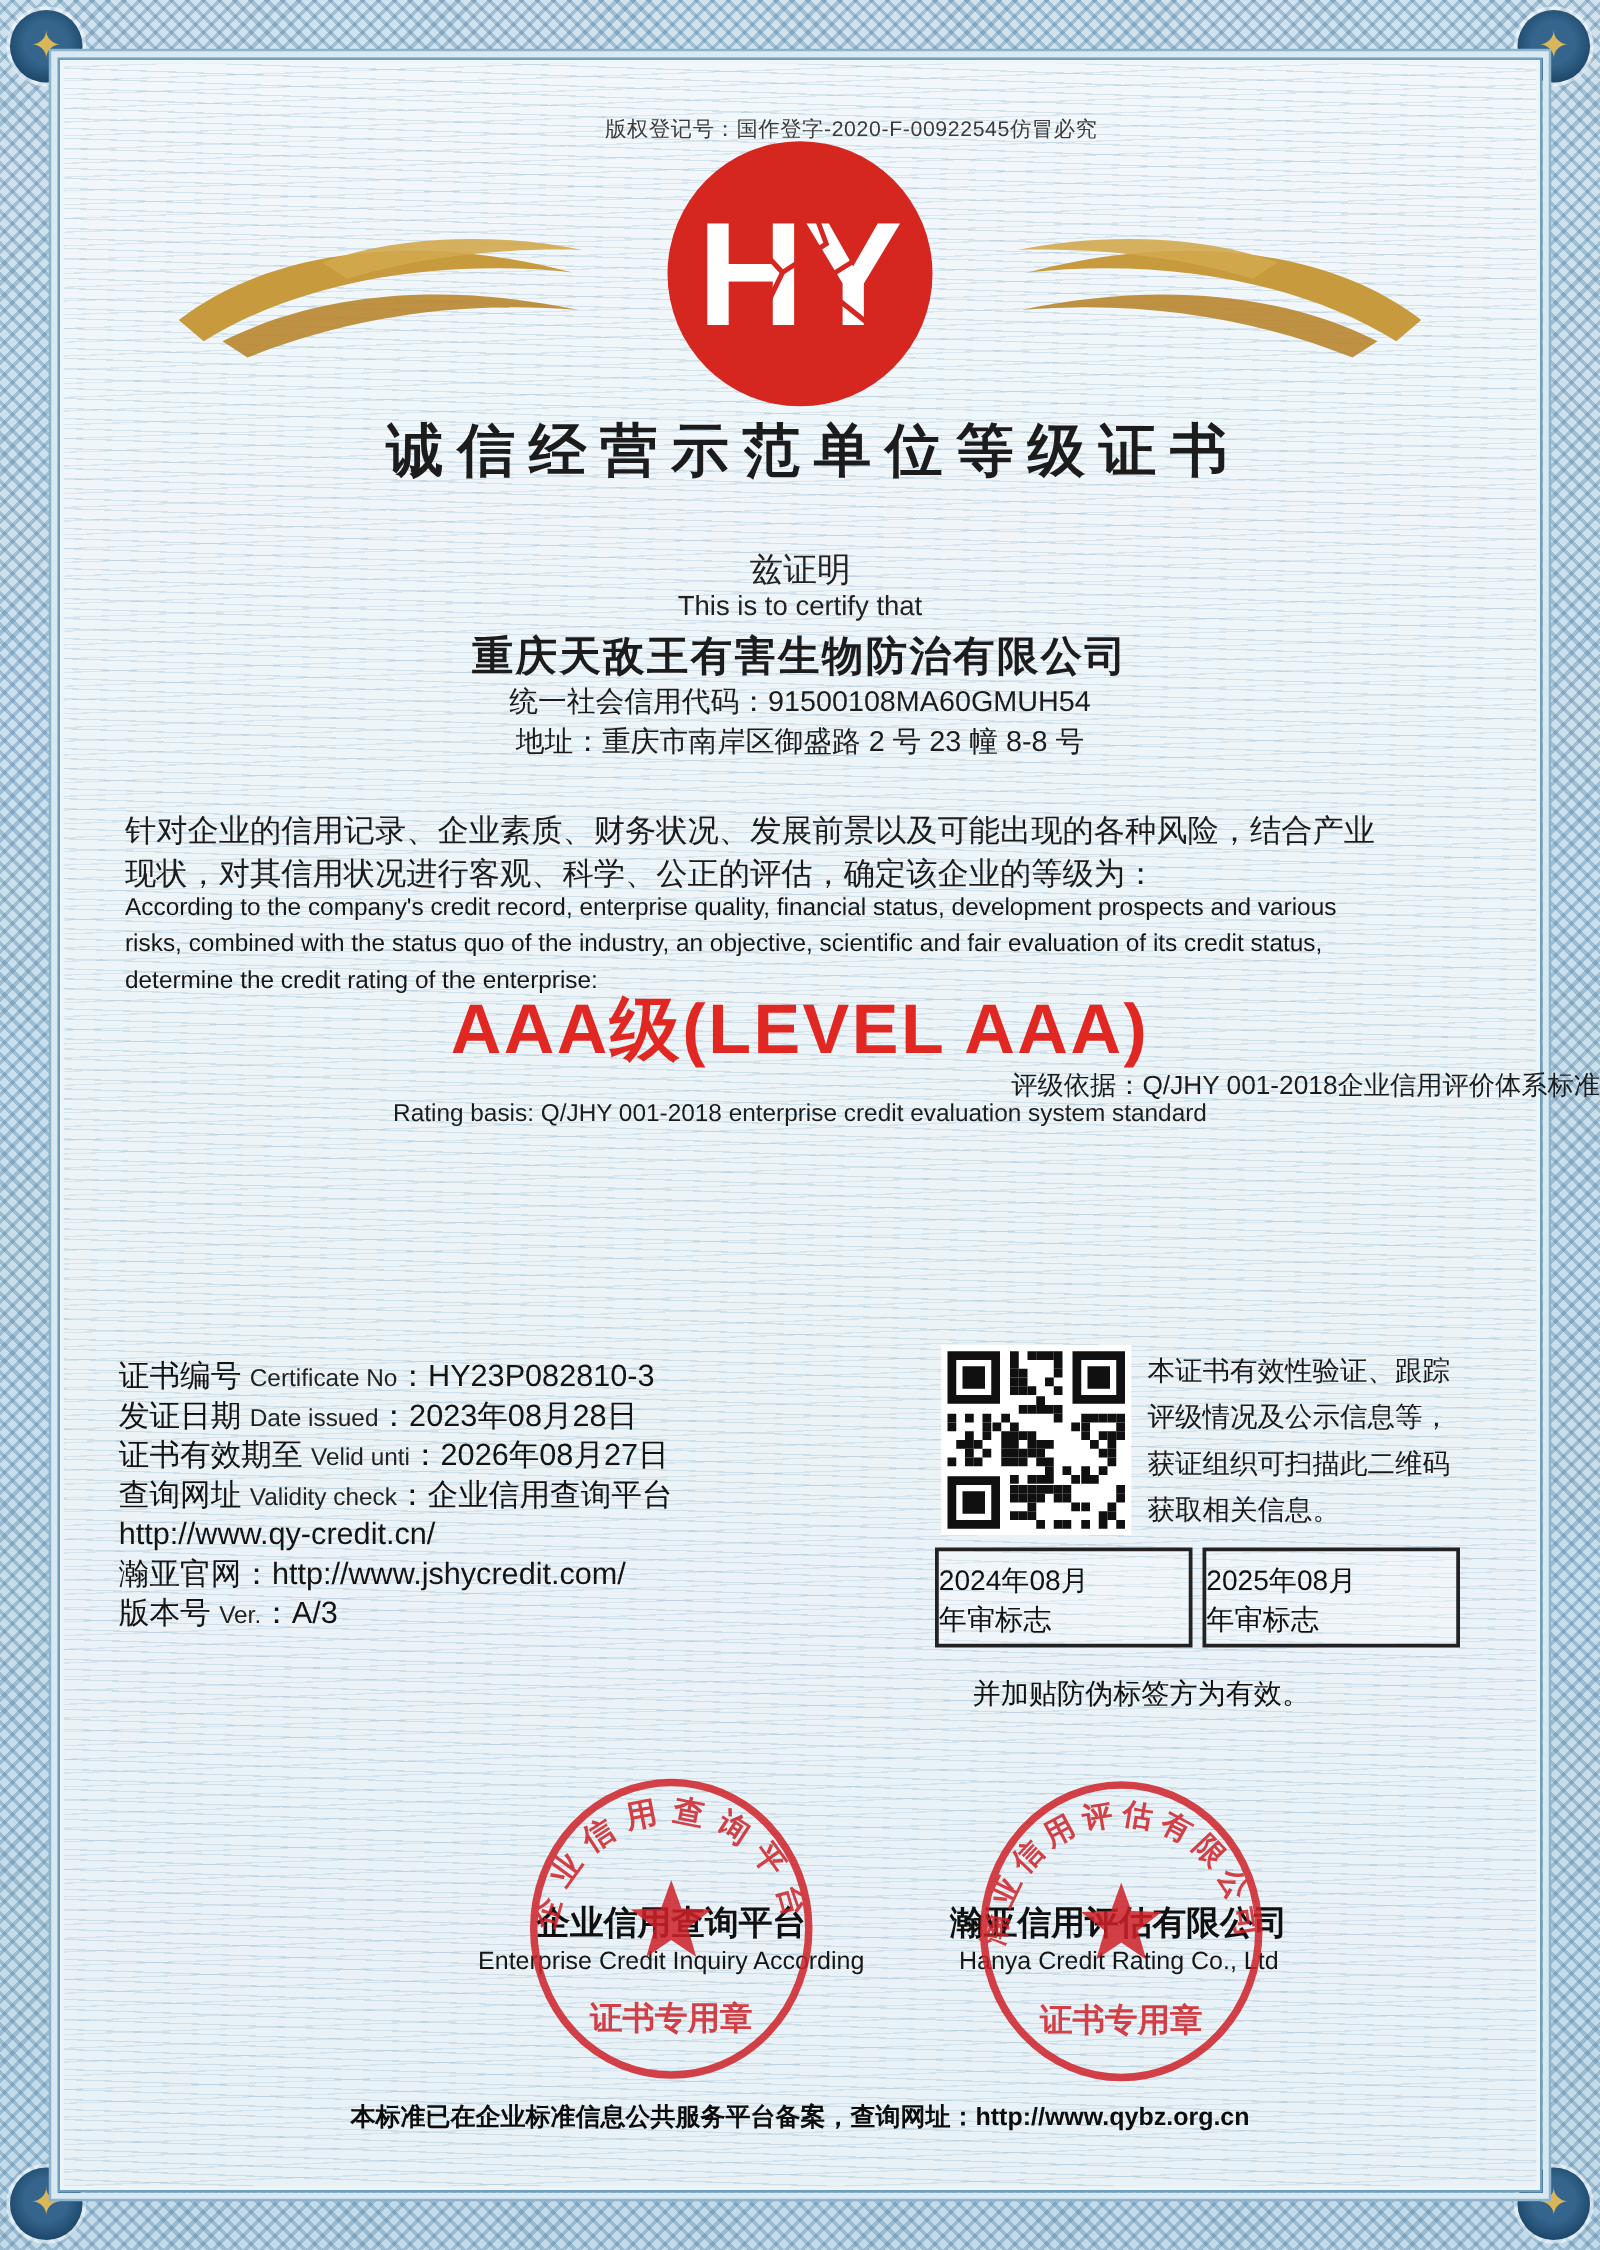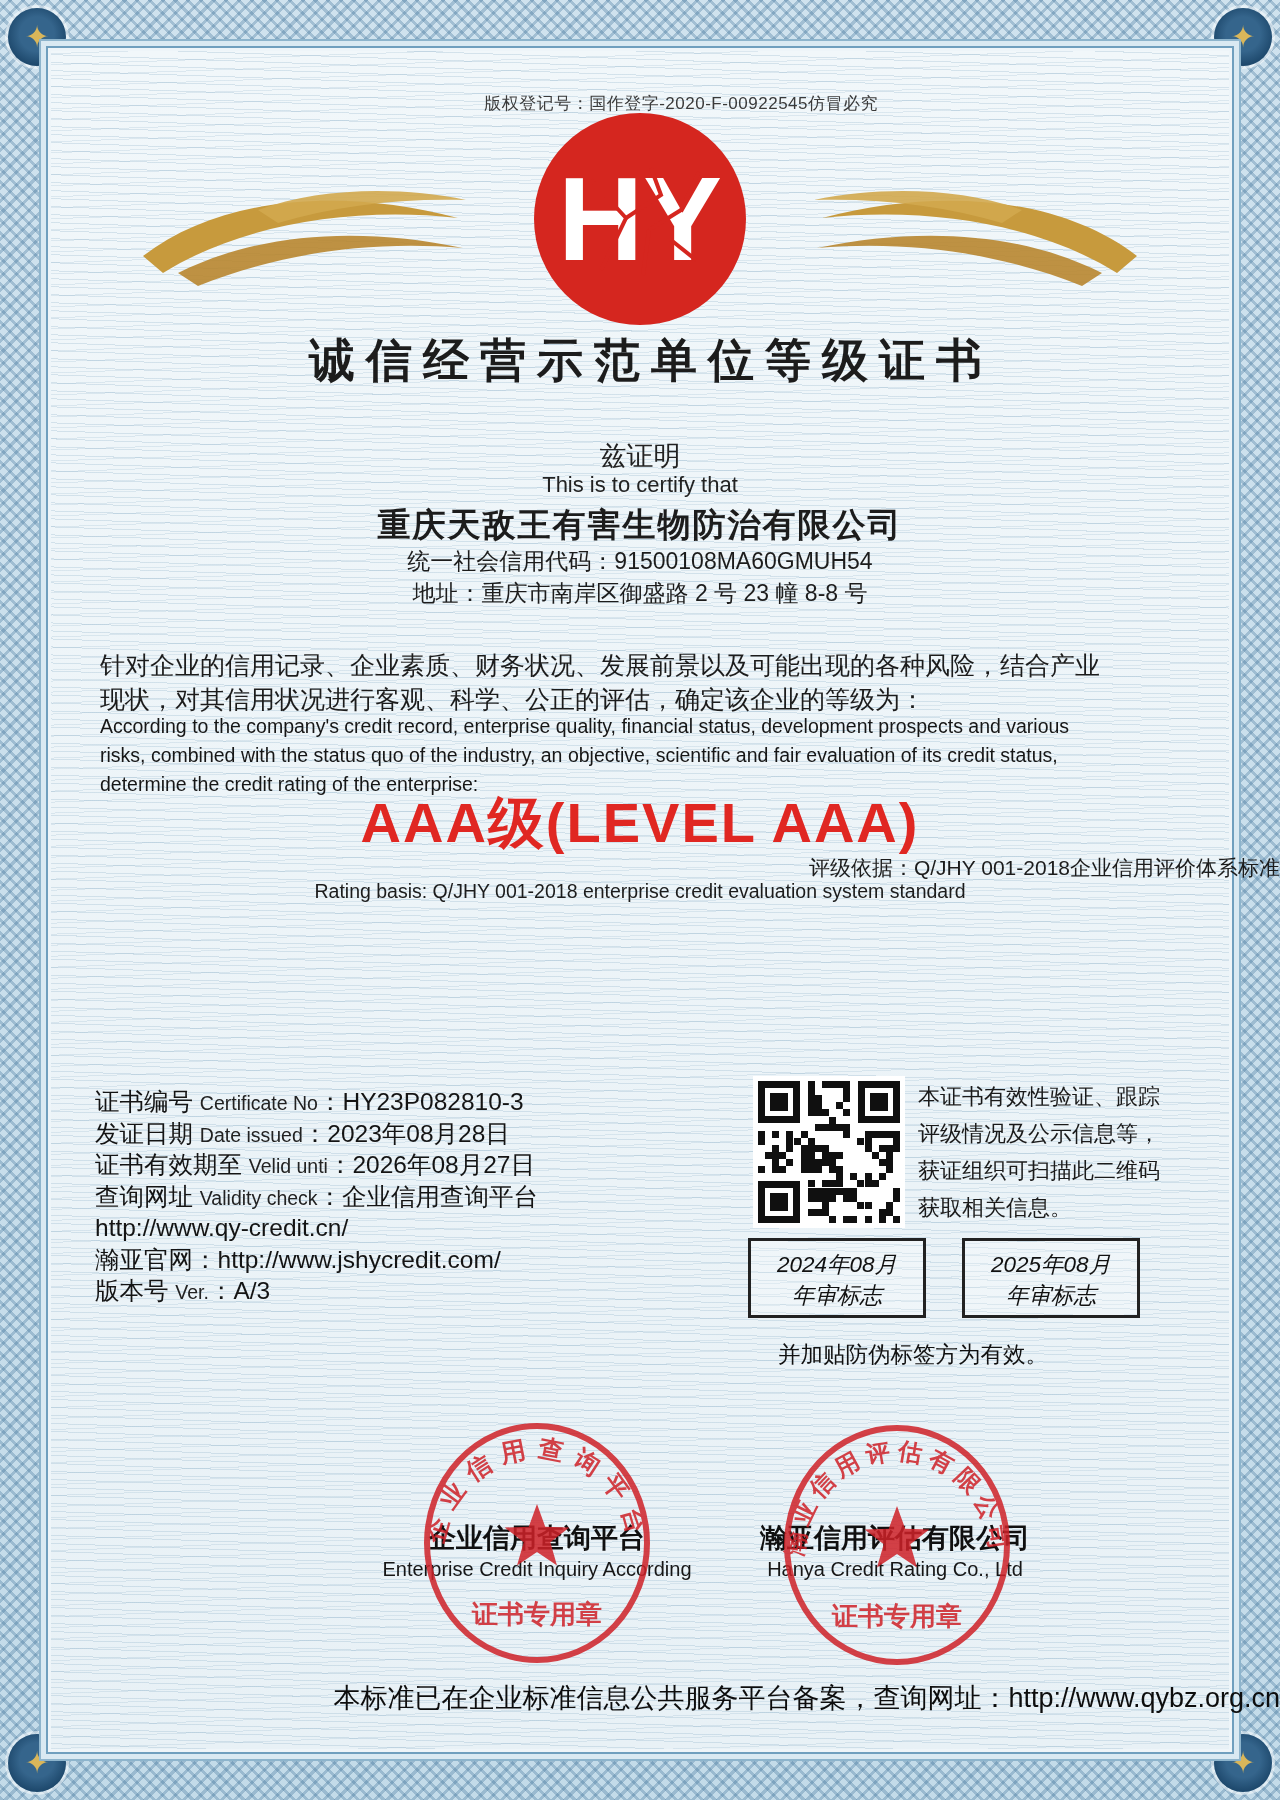--- a/index.html
+++ b/index.html
@@ -44,32 +44,32 @@
   .d-zh{font-size:24.5px;color:#141414;margin-top:38px;}
   .d-en{font-size:19.5px;color:#222;}
   .d-val{font-size:24.5px;color:#141414;}
   .qr-box{top:1076px;left:753px;width:152px;height:152px;background:#fff;padding:5px;box-sizing:border-box;}
   .qr-grid{position:relative;width:142px;height:142px;}
   .qr-grid span{position:absolute;width:7px;height:7px;background:#101010;}
   .finder{position:absolute;width:42px;height:42px;border:7px solid #101010;box-sizing:border-box;background:#fff;}
   .finder::after{content:"";position:absolute;inset:5px;background:#101010;}
   .f-tl{top:0;left:0;}.f-tr{top:0;right:0;}.f-bl{bottom:0;left:0;}
   .qr-note{top:1078px;left:918px;width:268px;text-align:left;font-size:22px;line-height:37px;color:#1a1a1a;}
-  .audit-box{top:1238px;width:178px;height:80px;border:3px solid #222;background:rgba(255,255,255,.25);
-    text-align:center;font-size:22.5px;color:#111;box-sizing:border-box;padding-top:8px;line-height:31px;font-style:italic;}
+  .audit-box{top:1238px;width:206px;height:80px;border:3px solid #222;background:rgba(255,255,255,.25);
+    text-align:left;font-size:22.5px;color:#111;box-sizing:border-box;padding-top:8px;line-height:31px;}
   .ab1{left:748px;}.ab2{left:962px;}
   .audit-note{top:1336px;left:648px;width:530px;text-align:center;font-size:22.5px;line-height:37px;color:#111;}
   .stamp{width:250px;height:250px;opacity:.85;}
   .st1{top:1418px;left:412px;}
   .st2{top:1420px;left:772px;}
   .cap-zh{top:1520px;font-size:27px;font-weight:bold;color:#101010;width:420px;text-align:center;}
   .cap-en{top:1558px;font-size:20px;color:#161616;width:420px;text-align:center;}
   .cz1,.ce1{left:327px;}
   .cz2,.ce2{left:685px;}
-  .footer{top:1680px;font-size:27px;font-weight:normal;color:#0d0d0d;text-align:right;}
+  .footer{top:1680px;font-size:20px;font-weight:bold;color:#0d0d0d;}
 </style>
 </head>
 <body>
 
 <div class="cert">
   <div class="corner" style="top:8px;left:8px;">✦</div>
   <div class="corner" style="top:8px;right:8px;">✦</div>
   <div class="corner" style="bottom:8px;left:8px;">✦</div>
   <div class="corner" style="bottom:8px;right:8px;">✦</div>
 

